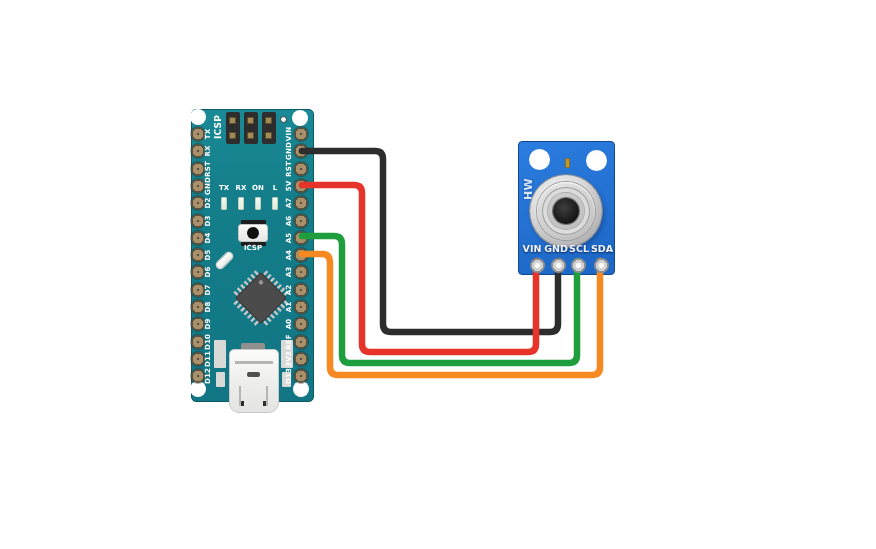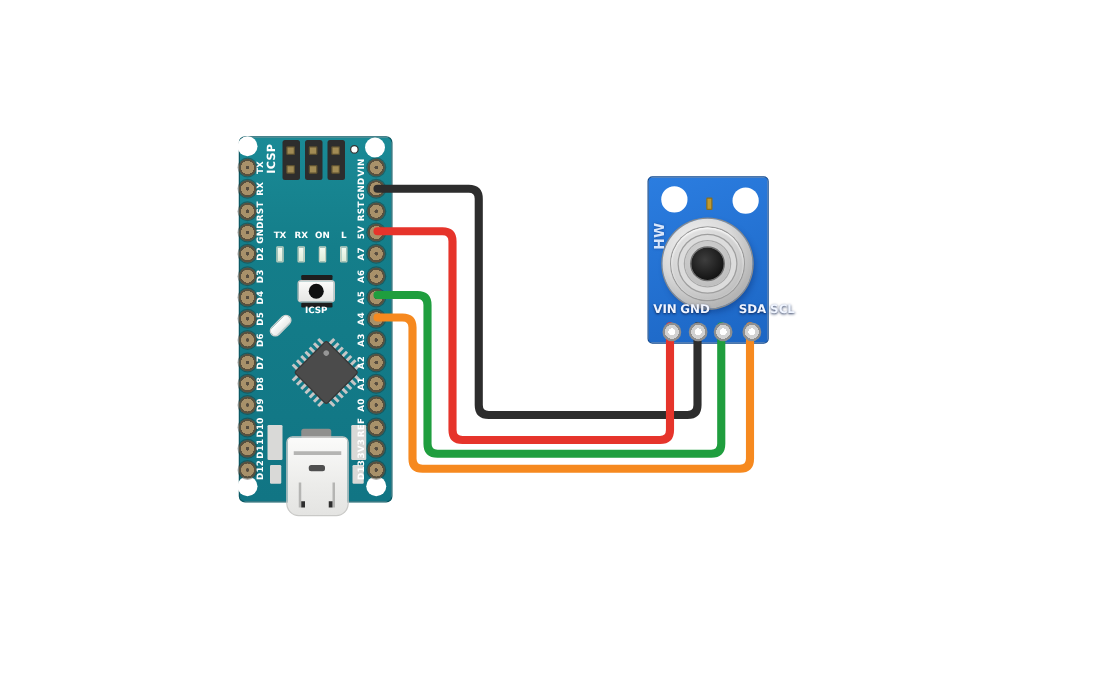--- a/index.html
+++ b/index.html
@@ -226,21 +226,21 @@
     <div class="shole" style="left:66.5px;top:7.5px;"></div>
     <div id="gold-part"></div>
     <div class="vlbl" id="hw-label">HW</div>
     <div class="ring" id="ring1"></div>
     <div class="ring" id="ring2"></div>
     <div class="ring" id="ring3"></div>
     <div class="ring" id="ring4"></div>
     <div class="ring" id="aperture"></div>
   <div class="slbl" style="left: 13px; top: 106px;">VIN</div>
       <div class="slbl" style="left: 37px; top: 106px;">GND</div>
-      <div class="slbl" style="left: 60px; top: 106px; margin-left: 47px;">SCL</div>
+      <div class="slbl" style="left: 60px; top: 106px;">SCL</div>
       <div class="slbl" style="left: 83px; top: 106px;">SDA</div>
       <div class="spad" style="left: 10.5px; top: 115.5px;"></div>
       <div class="spad" style="left: 31.5px; top: 115.5px;"></div>
       <div class="spad" style="left: 51.5px; top: 115.5px;"></div>
       <div class="spad" style="left: 74.5px; top: 115.5px;"></div>
     </div>
 
   <svg id="wires" width="876" height="549" viewBox="0 0 876 549">
       <path d="M302 151 L375 151 Q383 151 383 159 L383 324 Q383 332 391 332 L550 332 Q558 332 558 324 L558 261" fill="none" stroke="#2d2d2d" stroke-width="6.5" stroke-linecap="round" stroke-linejoin="round"></path>
       <path d="M302 185 L354 185 Q362 185 362 193 L362 344 Q362 352 370 352 L528 352 Q536 352 536 344 L536 261" fill="none" stroke="#e6342b" stroke-width="6.5" stroke-linecap="round" stroke-linejoin="round"></path>

